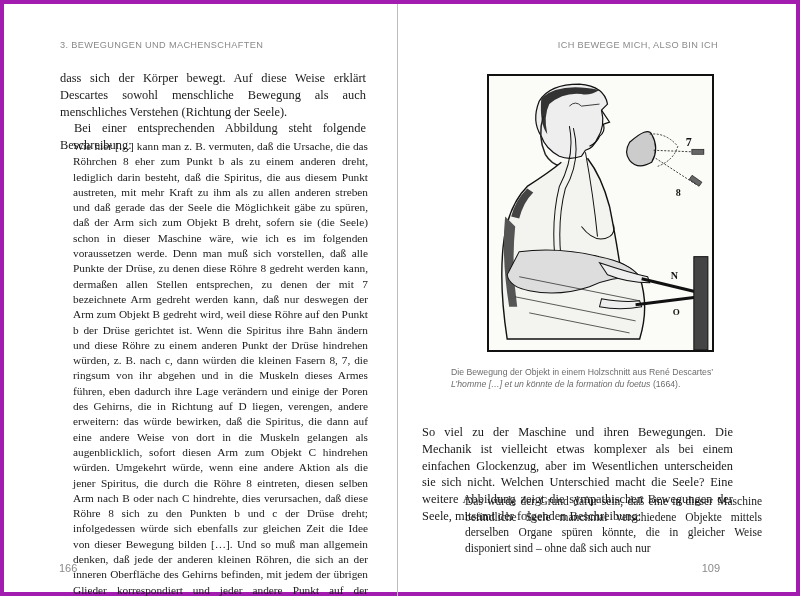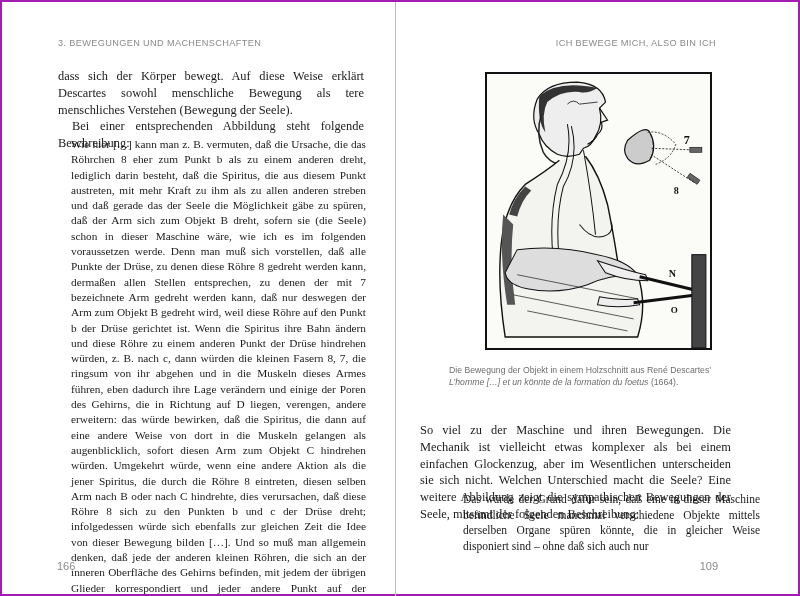--- a/index.html
+++ b/index.html
@@ -1,17 +1,17 @@
 <!DOCTYPE html>
 <html><head>
   <meta charset="utf-8">
   <style>
     html, body { margin: 0; padding: 0; background: #ffffff; }
     body { width: 800px; height: 596px; position: relative; overflow: hidden; font-family: "Liberation Serif", serif; color: #1a1a1a; }
-    .spread { position: absolute; left: 0; top: 0; width: 800px; height: 596px; background: #fff; border: 2px solid #a21caf; box-sizing: border-box; }
+    .spread { position: absolute; left: 0; top: 0; width: 800px; height: 596px; background: #fff; border: 4px solid #a21caf; box-sizing: border-box; }
     .gutter { position: absolute; left: 393px; top: 0; width: 1px; height: 596px; background: #bdbdbd; }
     .page { position: absolute; top: 0; height: 596px; }
     .page.left { left: 0; width: 393px; }
     .page.right { left: 394px; width: 406px; }
     .running-head { position: absolute; top: 36px; font-family: "Liberation Sans", sans-serif; font-size: 9.2px; letter-spacing: 0.35px; color: #8a8a8a; text-transform: uppercase; white-space: nowrap; }
     .left .running-head { left: 56px; }
     .right .running-head { right: 86px; }
     .folio { position: absolute; top: 558px; font-family: "Liberation Sans", sans-serif; font-size: 11px; color: #8a8a8a; }
     .left .folio { left: 55px; }
     .right .folio { right: 84px; }
@@ -30,21 +30,21 @@
   </style>
 </head>
 <body>
 
 <div class="spread">
 
   <div class="page left">
     <div class="running-head">3. BEWEGUNGEN UND MACHENSCHAFTEN</div>
 
     <div class="body-text lead">
-      <p>dass sich der Körper bewegt. Auf diese Weise erklärt Descartes sowohl menschliche Bewegung als tere menschliches Verstehen (Bewegung der Seele).</p>
+      <p>dass sich der Körper bewegt. Auf diese Weise erklärt Descartes sowohl menschliche Bewegung als auch menschliches Verstehen (Richtung der Seele).</p>
       <p class="indent">Bei einer entsprechenden Abbildung steht folgende Beschreibung:</p>
     </div>
 
     <div class="quote">
       <span>Wie hier […] kann man z. B. vermuten, daß die Ursache, die das Röhrchen 8 eher zum Punkt b als zu einem anderen dreht, lediglich darin besteht, daß die Spiritus, die aus diesem Punkt austreten, mit mehr Kraft zu ihm als zu allen anderen streben und daß gerade das der Seele die Möglichkeit gäbe zu spüren, daß der Arm sich zum Objekt B dreht, sofern sie (die See­le) schon in dieser Maschine wäre, wie ich es im folgenden voraussetzen werde. Denn man muß sich vorstellen, daß alle Punkte der Drüse, zu de­nen diese Röhre 8 gedreht werden kann, dermaßen allen Stellen entspre­chen, zu denen der mit 7 bezeichnete Arm gedreht werden kann, daß nur deswegen der Arm zum Objekt B gedreht wird, weil diese Röhre auf den Punkt b der Drüse gerichtet ist. Wenn die Spiritus ihre Bahn ändern und diese Röhre zu einem anderen Punkt der Drüse hindrehen würden, z. B. nach c, dann würden die kleinen Fasern 8, 7, die ringsum von ihr abgehen und in die Muskeln dieses Armes führen, eben dadurch ihre Lage verän­dern und einige der Poren des Gehirns, die in Richtung auf D liegen, ver­engen, andere erweitern: das würde bewirken, daß die Spiritus, die dann auf eine andere Weise von dort in die Muskeln gelangen als augenblick­lich, sofort diesen Arm zum Objekt C hindrehen würden. Umgekehrt würde, wenn eine andere Aktion als die jener Spiritus, die durch die Röhre 8 eintreten, diesen selben Arm nach B oder nach C hindrehte, dies verur­sachen, daß diese Röhre 8 sich zu den Punkten b und c der Drüse dreht; infolgedessen würde sich ebenfalls zur gleichen Zeit die Idee von dieser Bewegung bilden […]. Und so muß man allgemein denken, daß jede der anderen kleinen Röhren, die sich an der inneren Oberfläche des Gehirns befinden, mit jedem der übrigen Glieder korrespondiert und jeder andere Punkt auf der Oberfläche der Drüse H mit jeder der Seiten, zu denen die­se Glieder gewendet werden können, so daß auf diese Weise die Bewegun­gen dieser Glieder und die Ideen von ihnen – die einen durch die anderen – wechselseitig verursacht werden können.</span>
     </div>
 
     <div class="folio">166</div>
   </div>
 

